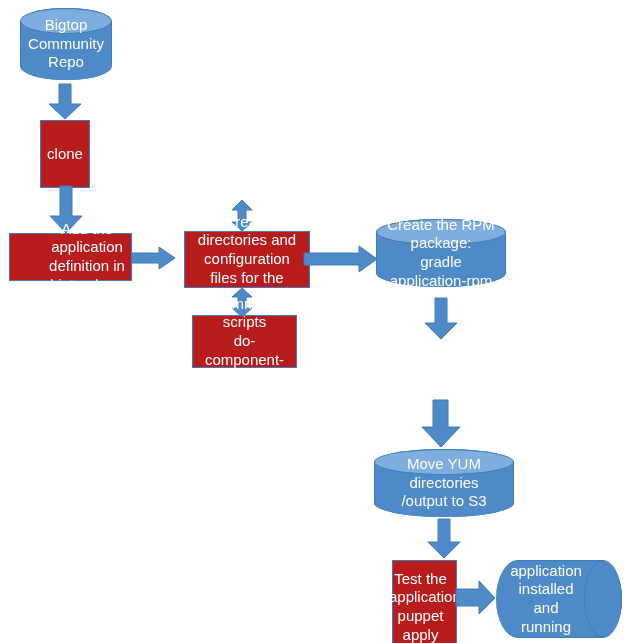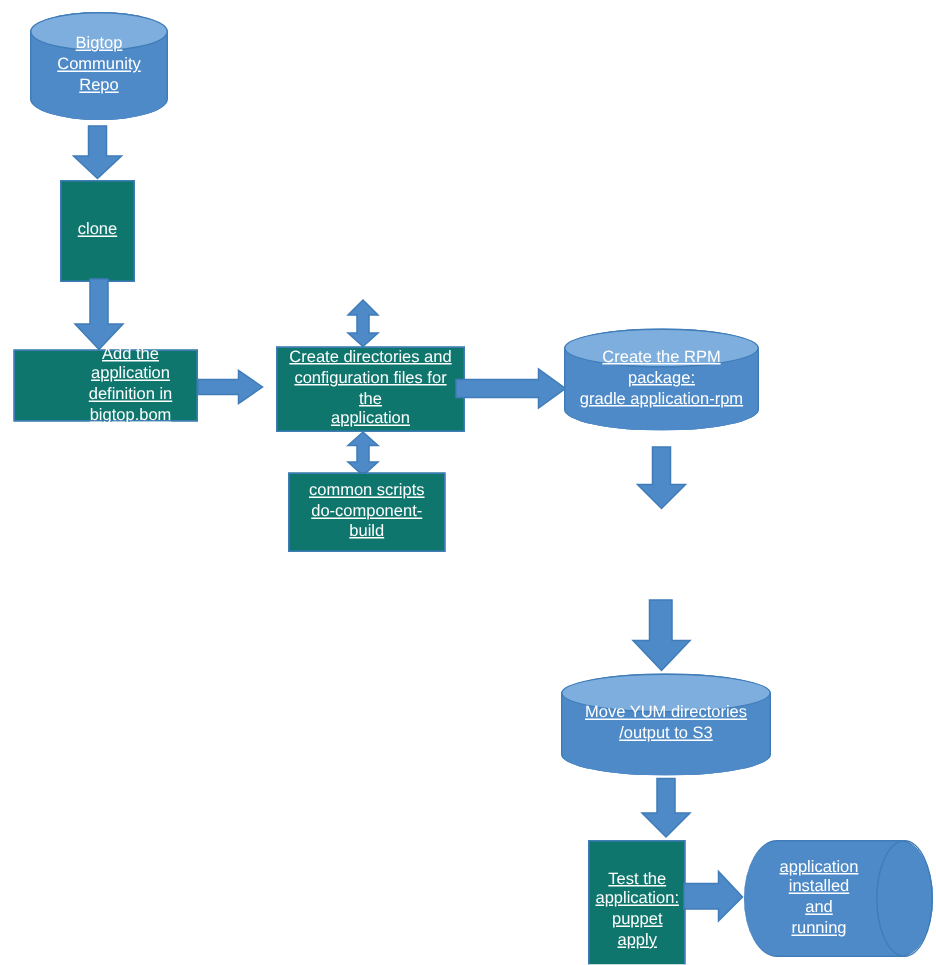--- a/index.html
+++ b/index.html
@@ -19,36 +19,35 @@
     overflow: hidden;
   }
 
   
   .node {
     position: absolute;
     box-sizing: border-box;
     color: #ffffff;
     text-align: center;
     line-height: 1.25;
-    font-size: 11px;
+    font-size: 15px;
     display: flex;
     align-items: center;
-    justify-content: flex-start;
-    text-decoration: underline;
+    justify-content: flex-end;
   }
   .node .label {
     display: block;
     width: 100%;
     padding: 0 4px;
     white-space: pre-line;
   }
 
   
   .rect {
-    background: #0f766e;
+    background: #b91c1c;
     border: 1px solid #3f7cb8;
   }
 
   
   .cyl-v {
     background: #4e8ac8;
     border-left: 1px solid #3f7cb8;
     border-right: 1px solid #3f7cb8;
     border-radius: 50% / 14px;
     background-image:

